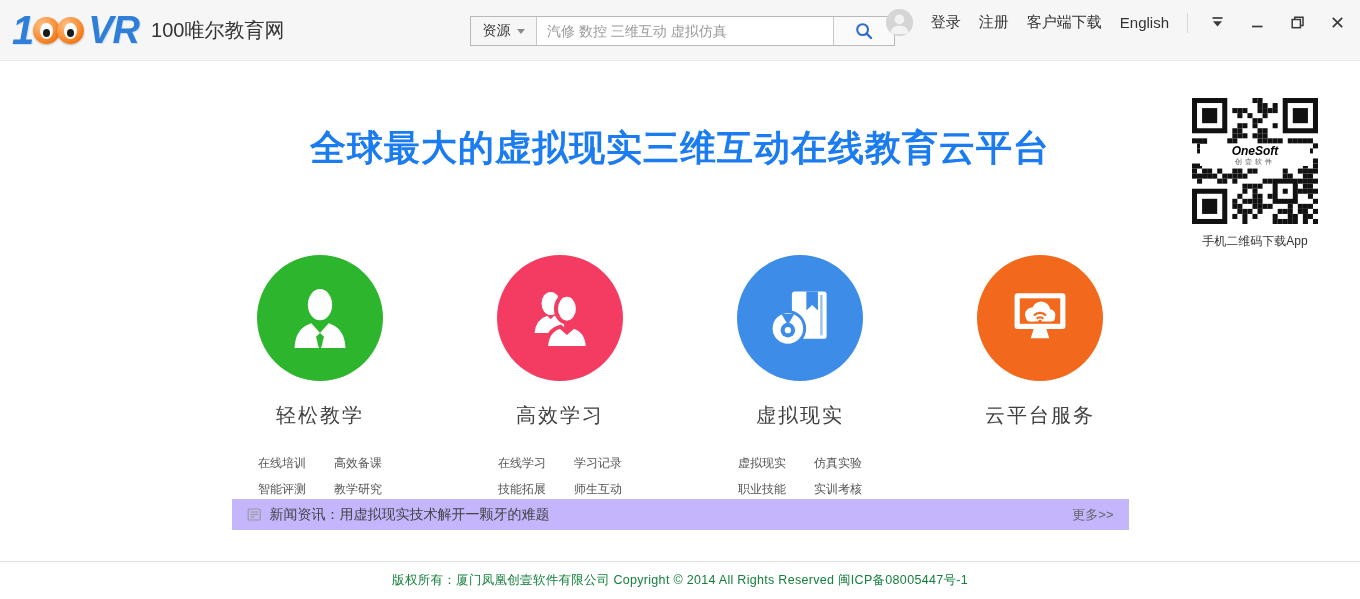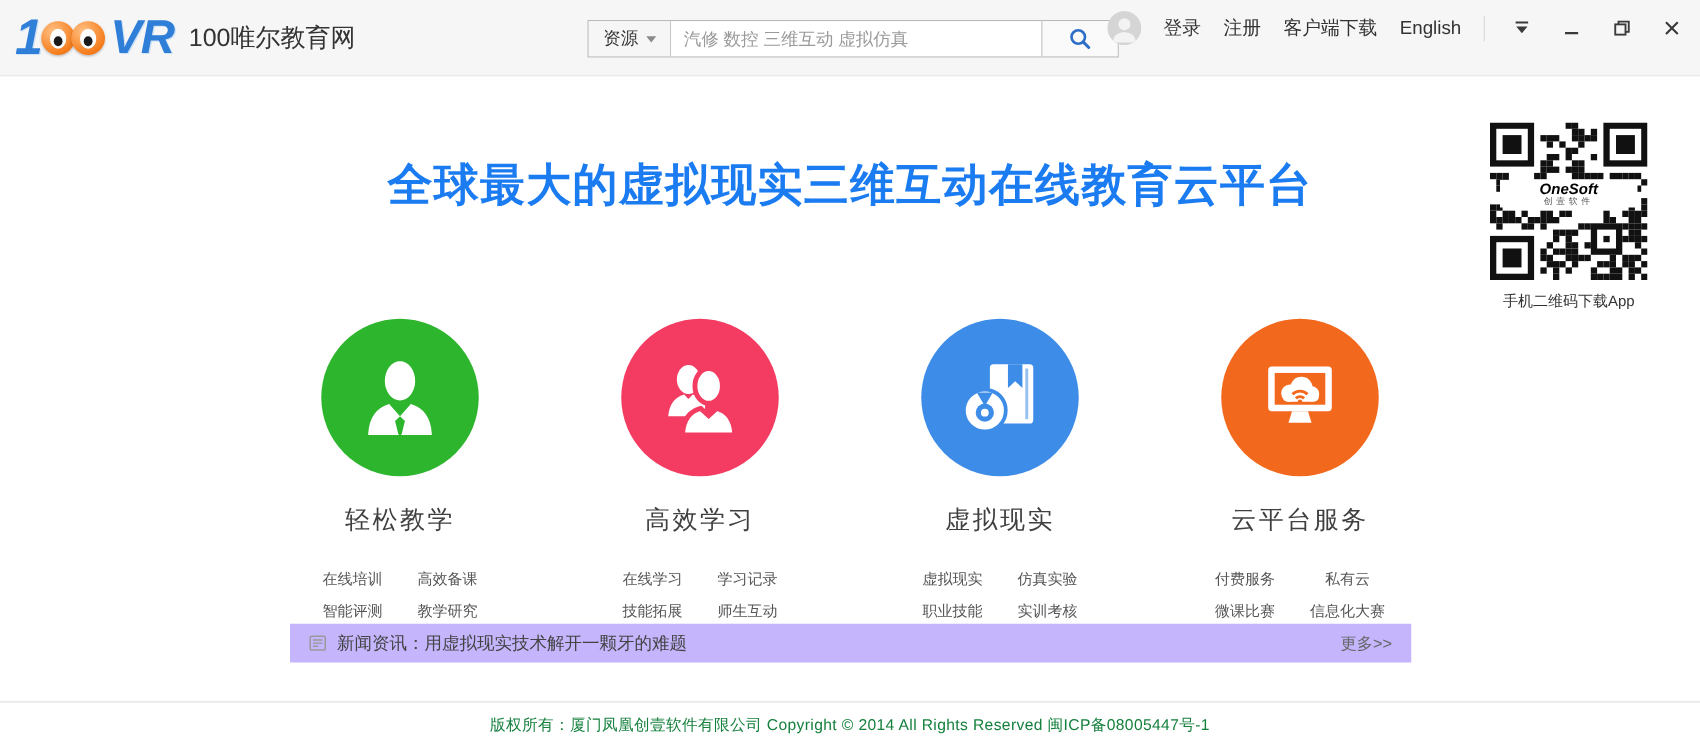--- a/index.html
+++ b/index.html
@@ -404,26 +404,20 @@
         <circle cx="33" cy="25.5" r="7.8" fill="#fff"></circle>
         <circle cx="40" cy="29.5" r="5.3" fill="#fff"></circle>
         <rect x="20" y="27.5" width="25" height="7.5" rx="3.5" fill="#fff"></rect>
         <path d="M26.8 29.8 a7.2 7.2 0 0 1 10.4 0" fill="none" stroke-width="2" stroke="#f2691d"></path>
         <path d="M29.2 32.6 a4 4 0 0 1 5.6 0" fill="none" stroke-width="2" stroke="#f2691d"></path>
         <circle cx="32" cy="34.8" r="1.5" fill="#f2691d"></circle>
         <path d="M26.5 41.5 H37.5 L40 49.5 H24 Z" fill="#fff"></path>
       </svg>
     </div>
     <div class="feature-title">云平台服务</div>
-    <div class="feature-links">
-      <span class="feature-link">付费服务</span>
-      <span class="feature-link">私有云</span>
-      <span class="feature-link">微课比赛</span>
-      <span class="feature-link">信息化大赛</span>
-    </div>
   </div>
 </div>
 
 <div class="news-bar">
   <svg width="15" height="15" viewBox="0 0 15 15">
     <rect x="1.2" y="2" width="12" height="11" rx="1" fill="none" stroke="#9a9a9a" stroke-width="1.2"></rect>
     <line x1="3.4" y1="5" x2="11" y2="5" stroke="#9a9a9a" stroke-width="1.1"></line>
     <line x1="3.4" y1="7.5" x2="11" y2="7.5" stroke="#9a9a9a" stroke-width="1.1"></line>
     <line x1="3.4" y1="10" x2="7.5" y2="10" stroke="#9a9a9a" stroke-width="1.1"></line>
   </svg>

